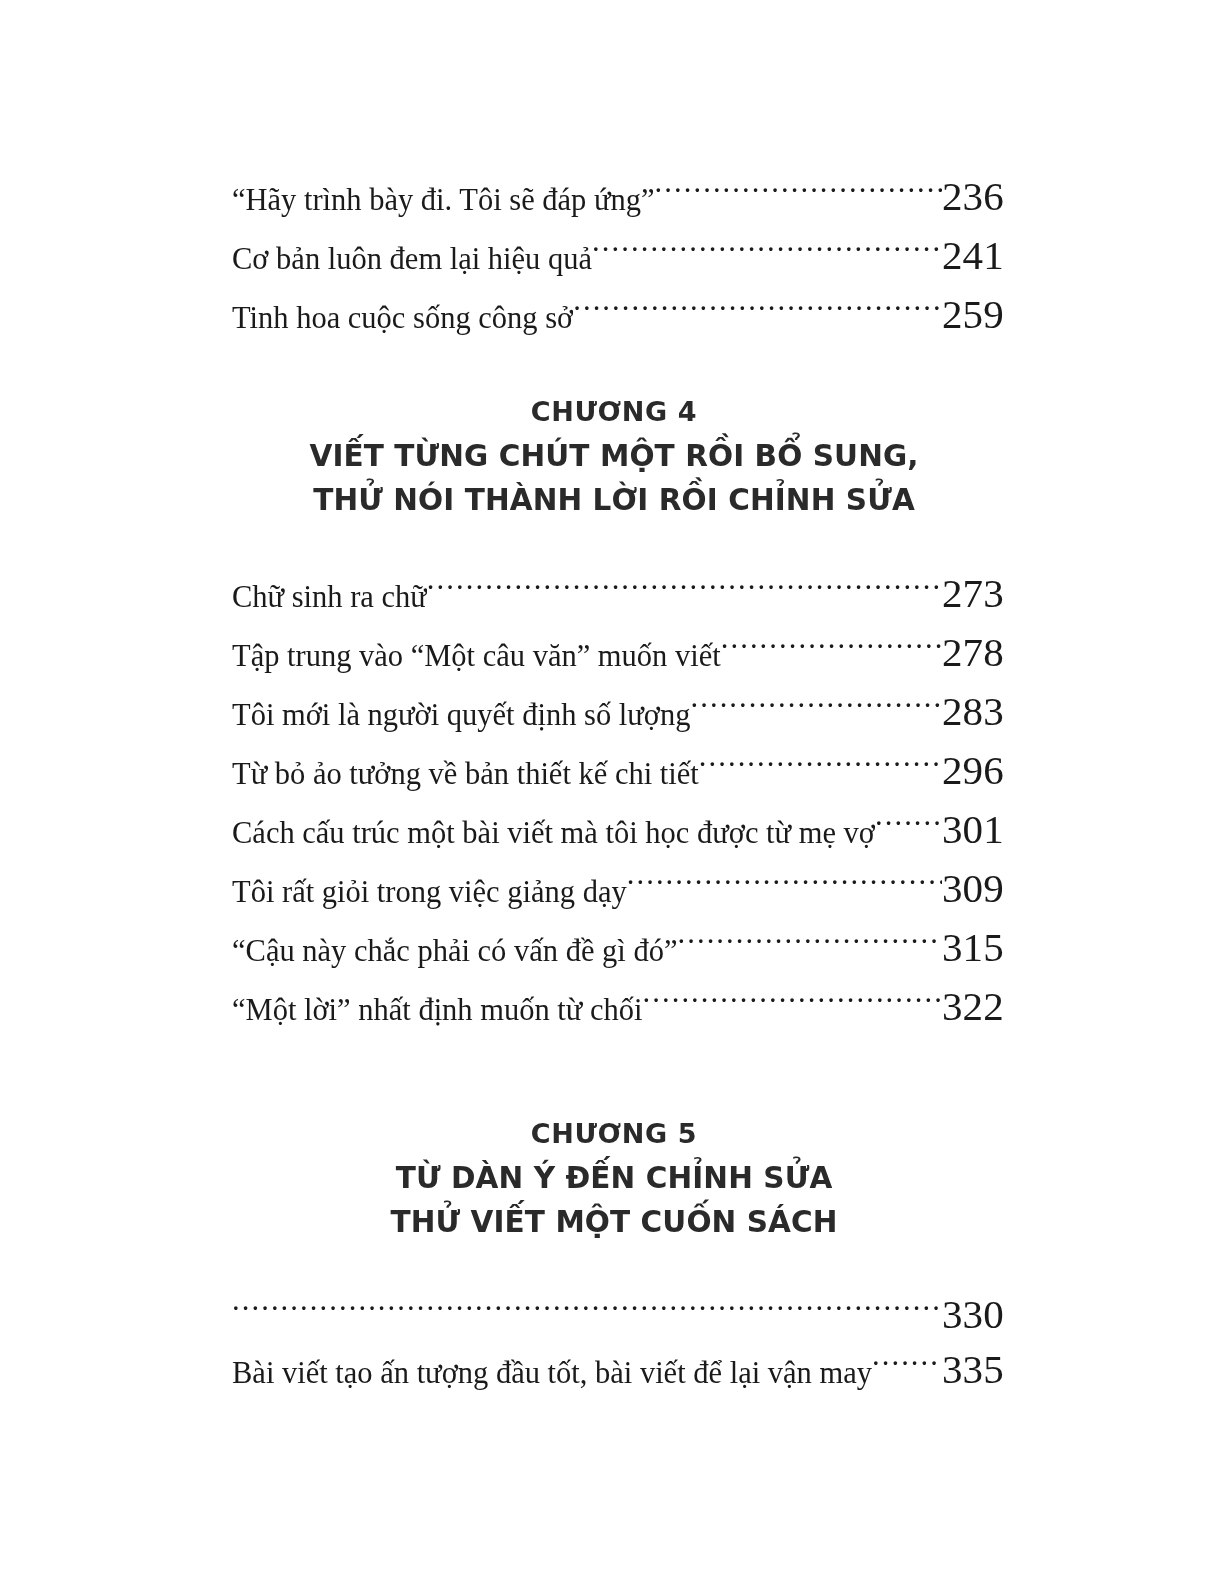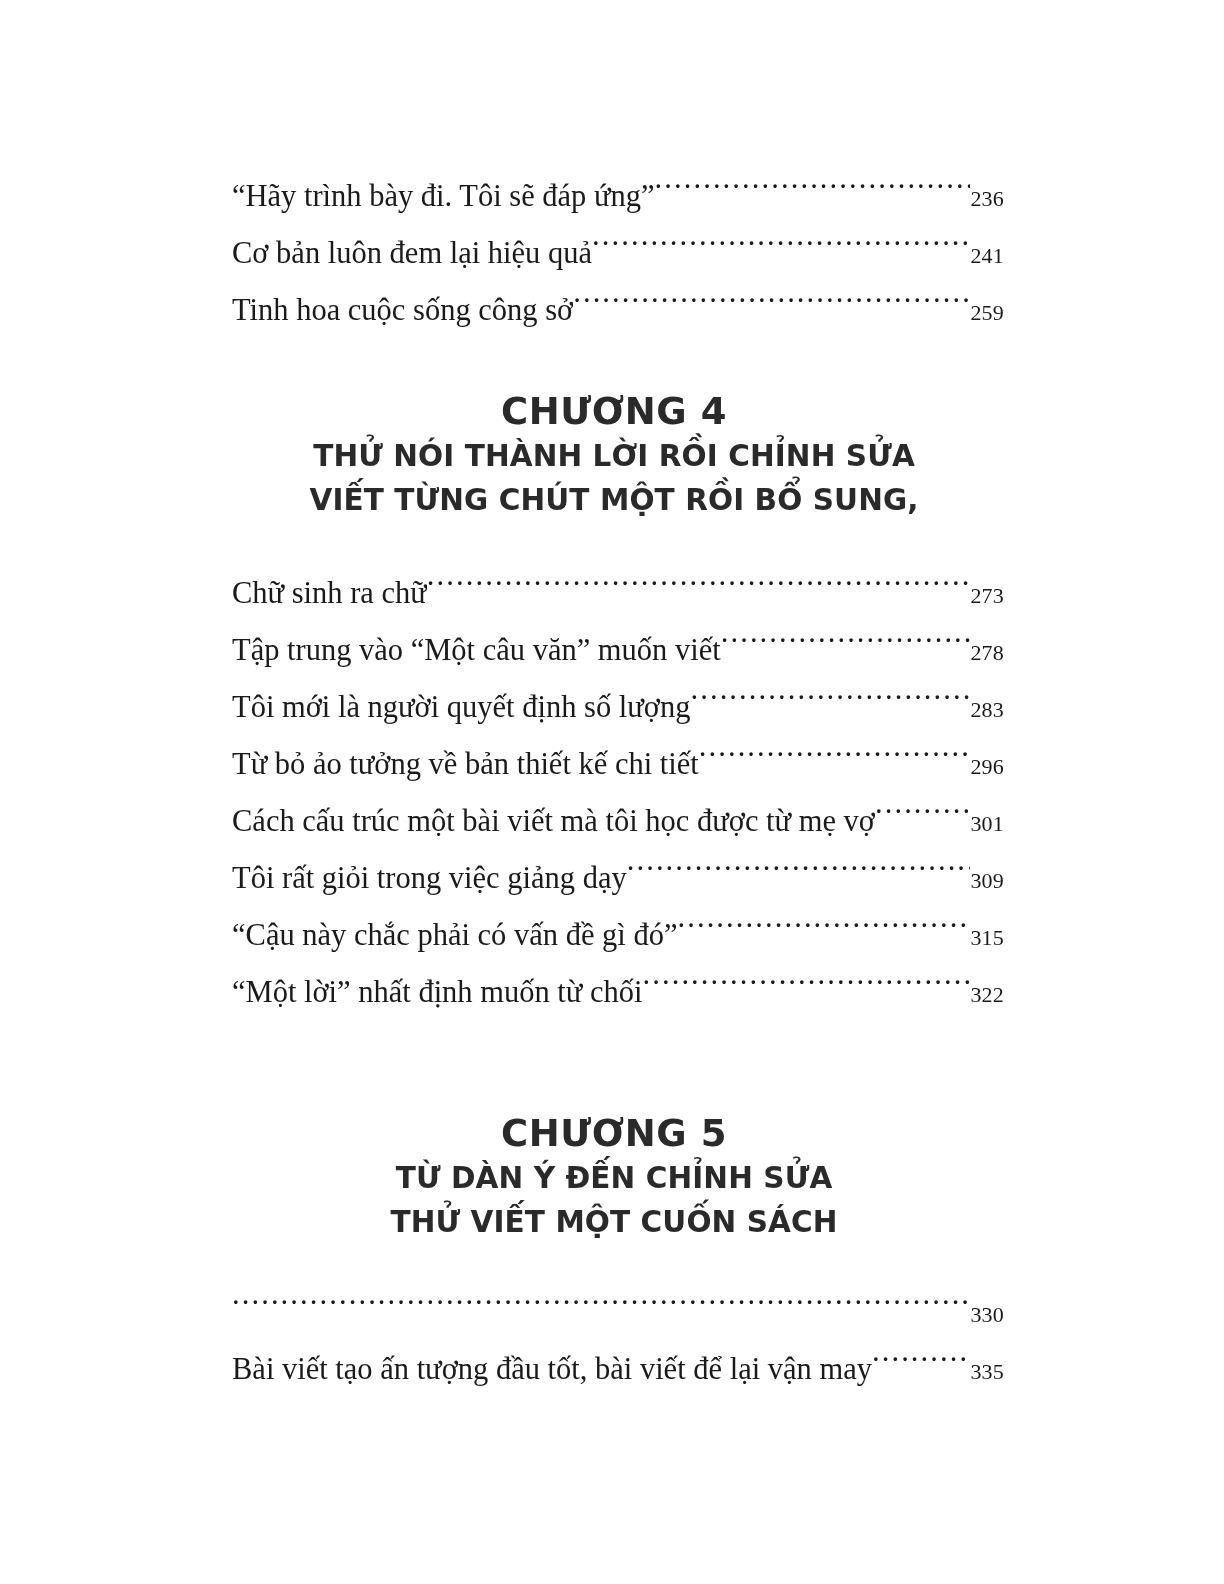--- a/index.html
+++ b/index.html
@@ -66,40 +66,40 @@
     font-size: 30.5px;
     color: #1a1a1a;
     position: absolute;
     left: 0;
     bottom: 0;
     white-space: nowrap;
   }
   .toc-page {
     flex: 0 0 auto;
     text-align: right;
-    font-size: 22px;
+    font-size: 41px;
     color: #1a1a1a;
     letter-spacing: 0.2px;
   }
   
   .toc-entry.gap .toc-title::after {
     content: " ";
     display: inline;
   }
 
   
   .chapter-heading {
     text-align: center;
     font-family: "DejaVu Sans", "Liberation Sans", sans-serif;
     font-weight: 700;
     color: #2a2a2a;
     letter-spacing: 0.2px;
   }
   .chapter-number {
-    font-size: 37px;
+    font-size: 27px;
     line-height: 44px;
     letter-spacing: 0.6px;
   }
   .chapter-title-line {
     font-size: 29.5px;
     line-height: 44px;
     letter-spacing: 0.1px;
     white-space: nowrap;
   }
 
@@ -128,22 +128,22 @@
       </li>
       <li class="toc-entry gap">
         <span class="toc-title">Tinh hoa cuộc sống công sở</span>
         <span class="toc-dots"></span>
         <span class="toc-page">259</span>
       </li>
     </ul>
 
     <div class="chapter-heading block-ch4-head">
       <div class="chapter-number">CHƯƠNG 4</div>
+      <div class="chapter-title-line">VIẾT TỪNG CHÚT MỘT RỒI BỔ SUNG,</div>
       <div class="chapter-title-line">THỬ NÓI THÀNH LỜI RỒI CHỈNH SỬA</div>
-      <div class="chapter-title-line">VIẾT TỪNG CHÚT MỘT RỒI BỔ SUNG,</div>
     </div>
 
     <ul class="toc-list block-ch4-list">
       <li class="toc-entry">
         <span class="toc-title">Chữ sinh ra chữ</span>
         <span class="toc-dots"></span>
         <span class="toc-page">273</span>
       </li>
       <li class="toc-entry gap">
         <span class="toc-title">Tập trung vào “Một câu văn” muốn viết</span>

